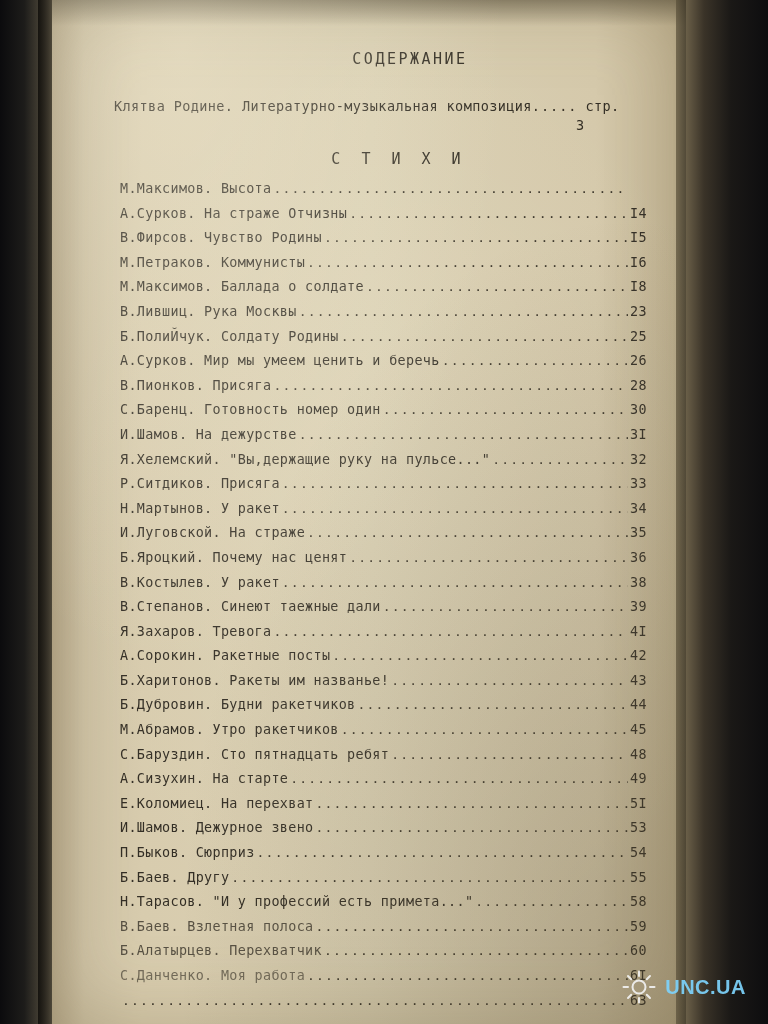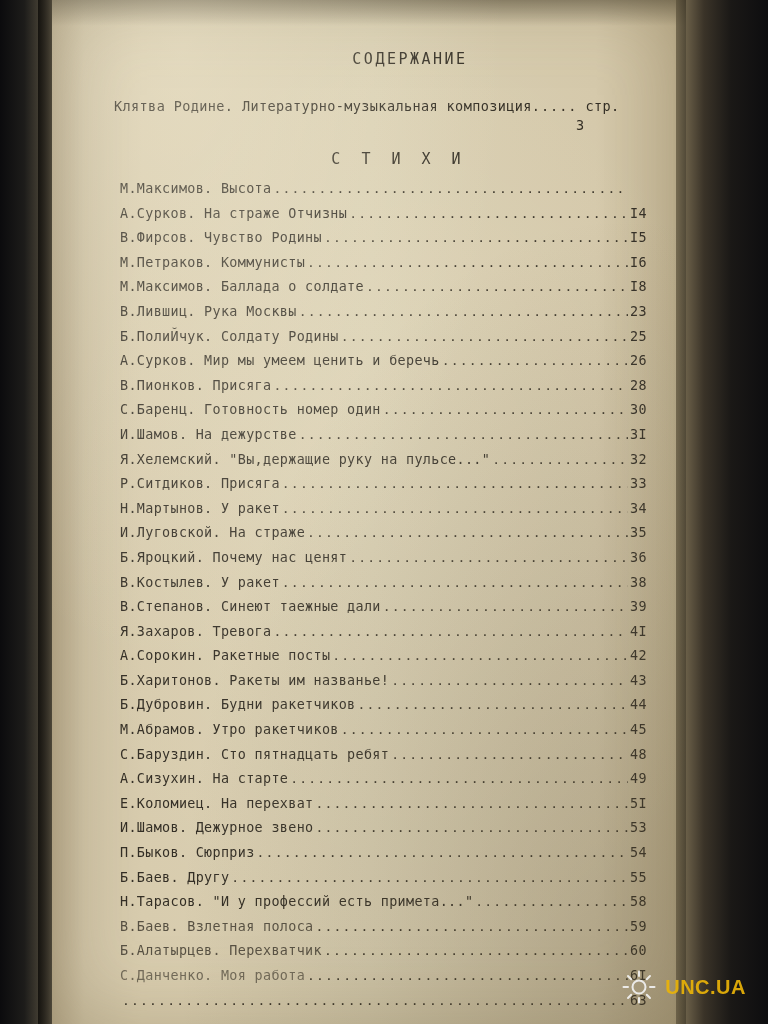--- a/index.html
+++ b/index.html
@@ -178,21 +178,21 @@
     align-items: center;
     gap: 9px;
     opacity: 0.92;
   }
   .wm-sun {
     position: relative;
     width: 34px;
     height: 34px;
   }
   .wm-text {
-    color: #eab308;
+    color: #7dd3fc;
     font-family: "Liberation Sans", sans-serif;
     font-size: 20px;
     letter-spacing: 0.5px;
     font-weight: 600;
   }
 </style>
 </head>
 <body>
 
 <div class="screen">

